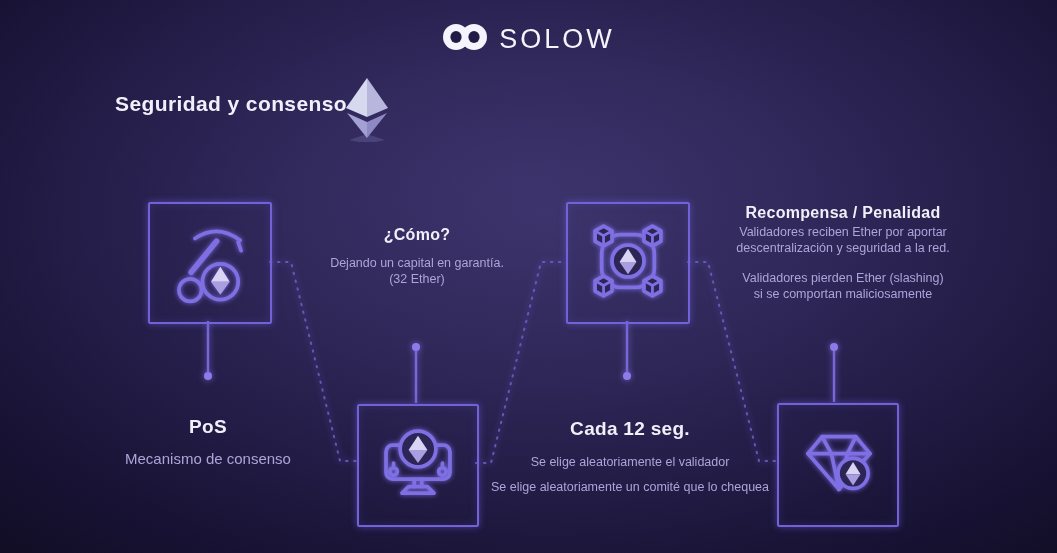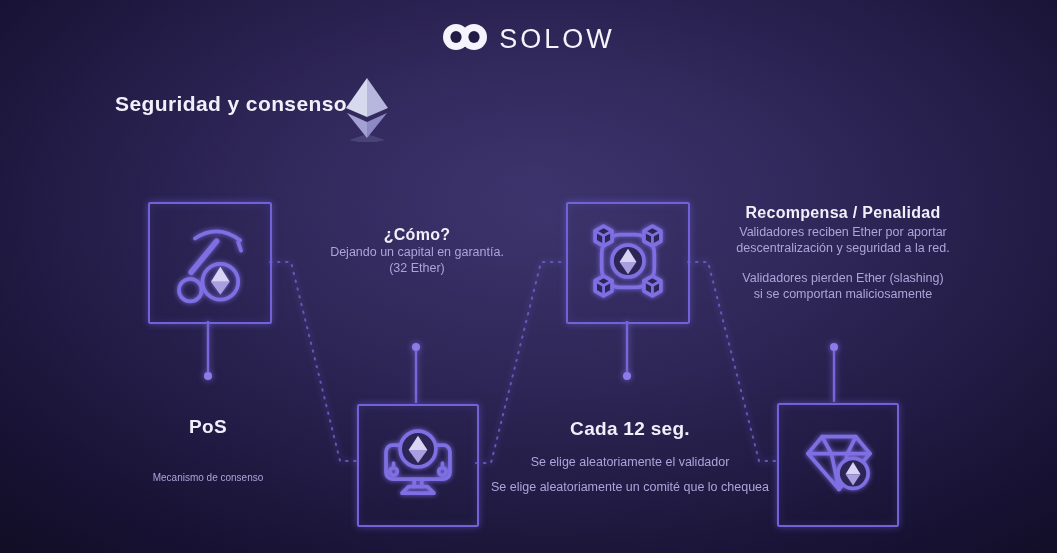--- a/index.html
+++ b/index.html
@@ -32,24 +32,24 @@
   .dash{stroke:#6c5cc6;stroke-width:2;fill:none;stroke-dasharray:1.5 6.5;stroke-linecap:round;opacity:0.9;}
   .stub{stroke:#7767d8;stroke-width:2.4;fill:none;}
   .dot{fill:#8b7cea;}
   .glow{filter:drop-shadow(0 0 3px rgba(132,114,242,0.8));}
   
   .step-text{position:absolute;text-align:center;}
   .step-heading{color:#f1effa;font-weight:bold;letter-spacing:0.3px;}
   .body-line{color:#ada4da;font-size:12.5px;line-height:16px;}
   #txt-pos{left:108px;top:399px;width:200px;}
   #txt-pos .step-heading{font-size:19px;margin-top:17px;}
-  #txt-pos .body-line{margin-top:32px;font-size:10px;}
+  #txt-pos .body-line{margin-top:13px;font-size:15px;}
   #txt-como{left:297px;top:226px;width:240px;}
   #txt-como .step-heading{font-size:16px;}
-  #txt-como .step-body{}
+  #txt-como .step-body{margin-top:11px;}
   #txt-cada{left:470px;top:418px;width:320px;}
   #txt-cada .step-heading{font-size:19px;}
   #txt-cada .line-a{margin-top:14px;}
   #txt-cada .line-b{margin-top:9px;}
   #txt-recompensa{left:683px;top:204px;width:320px;}
   #txt-recompensa .step-heading{font-size:16px;}
   #txt-recompensa .para1{margin-top:2px;}
   #txt-recompensa .para2{margin-top:14px;text-align:center;}
 </style>
 </head>

